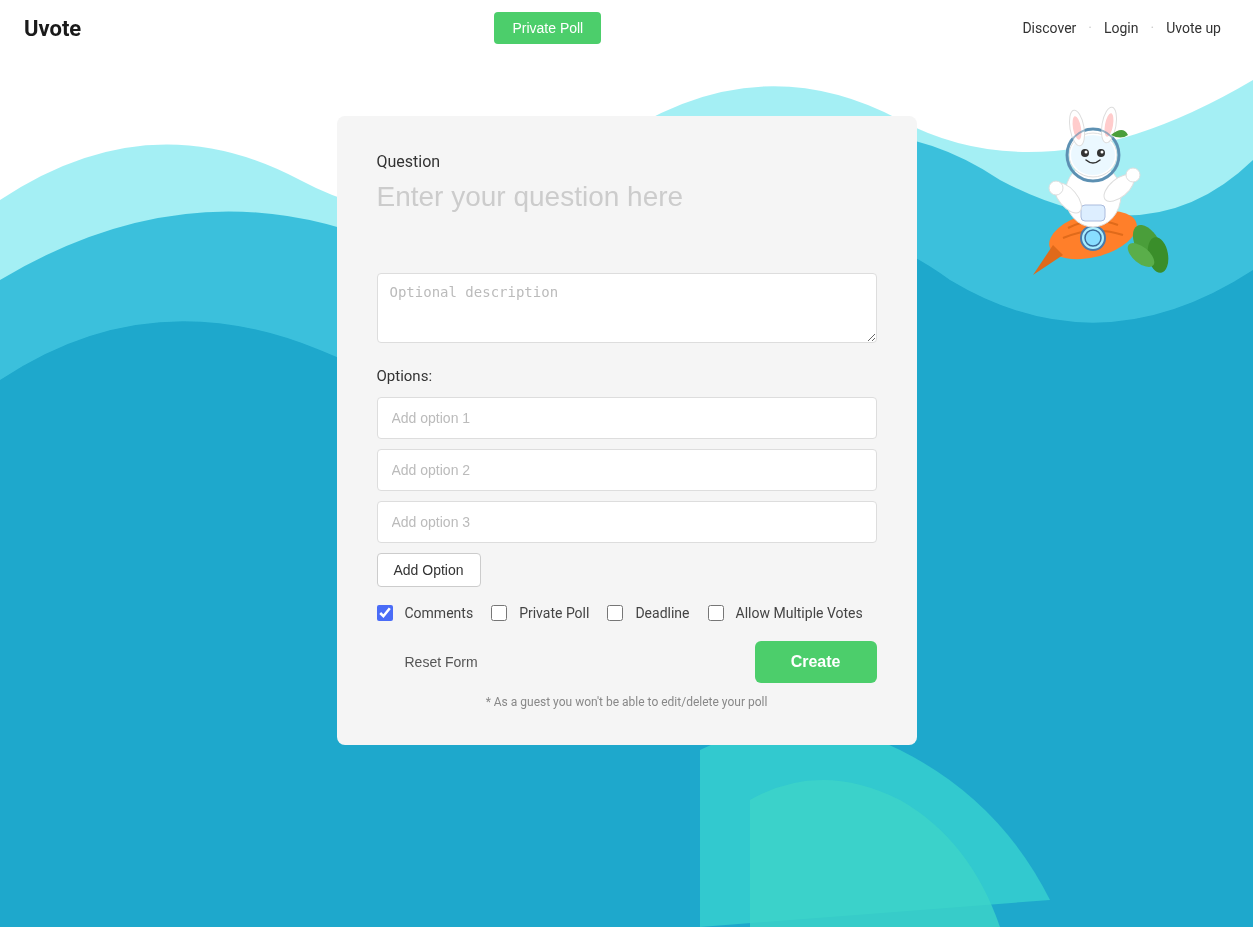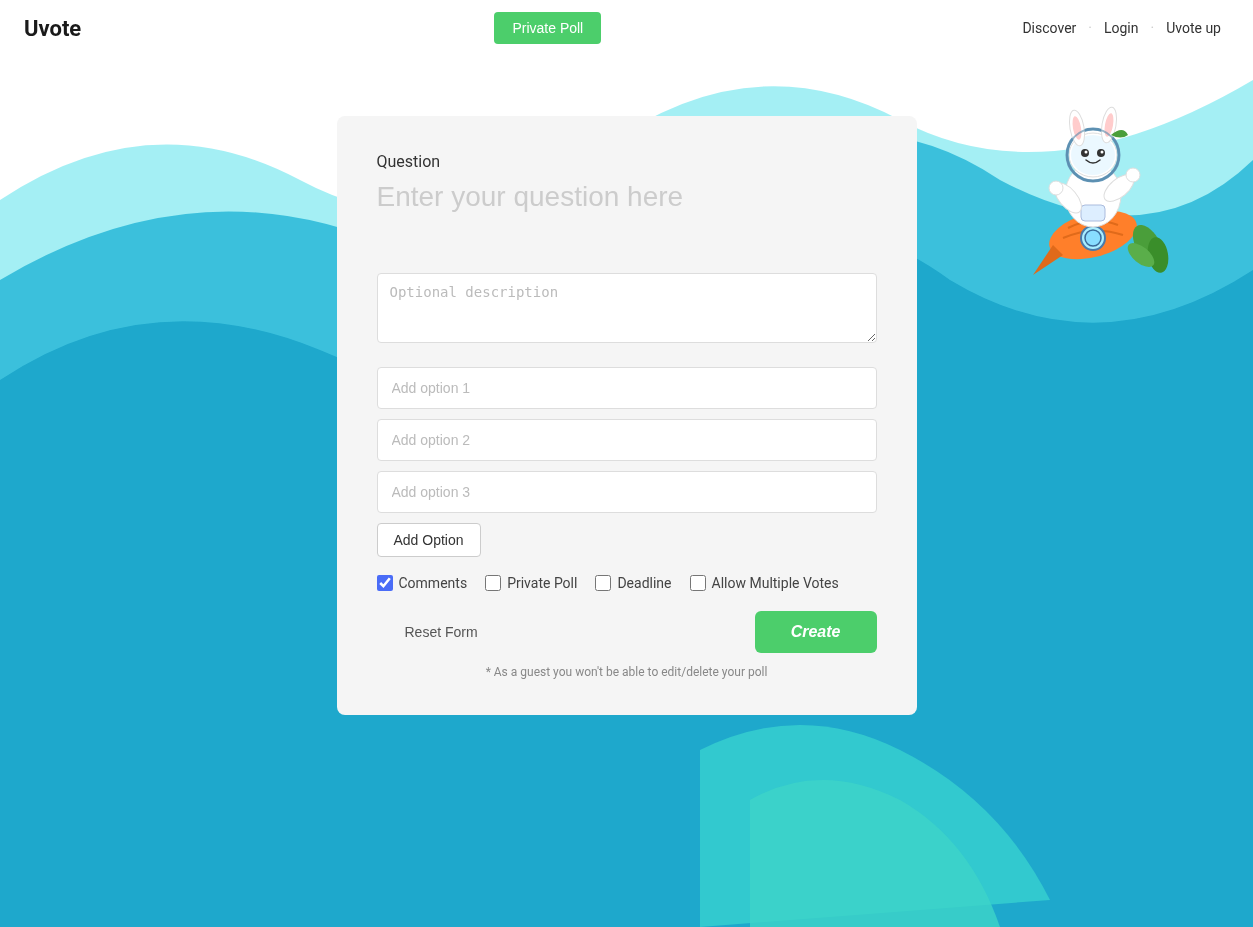--- a/index.html
+++ b/index.html
@@ -159,21 +159,21 @@
       display: flex;
       align-items: center;
       gap: 18px;
       margin-bottom: 20px;
       flex-wrap: wrap;
     }
 
     .checkbox-item {
       display: flex;
       align-items: center;
-      gap: 6px;
+      gap: 12px;
       font-size: 14px;
       color: #444;
       cursor: pointer;
     }
 
     .checkbox-item input[type="checkbox"] {
       width: 16px;
       height: 16px;
       cursor: pointer;
       accent-color: #4a6cf7;
@@ -198,21 +198,20 @@
 
     .create-btn {
       background: #4cce6b;
       color: white;
       border: none;
       border-radius: 6px;
       padding: 12px 36px;
       font-size: 16px;
       font-weight: 600;
       cursor: pointer;
-      font-style: italic;
     }
 
     .guest-note {
       font-size: 12px;
       color: #888;
       text-align: center;
     }
 
     
     .mascot {
@@ -316,20 +315,21 @@
 
 <div class="page-content">
 
   <div class="form-card">
     <div class="form-section-label">Question</div>
     
     <input class="question-input" type="text" placeholder="Enter your question here" style="">
 
     <textarea class="description-textarea" placeholder="Optional description" style=""></textarea>
 
+    <div class="options-label">Options:</div>
 
     <input class="option-input" type="text" placeholder="Add option 1" style="">
     <input class="option-input" type="text" placeholder="Add option 2" style="">
     <input class="option-input" type="text" placeholder="Add option 3" style="">
 
     <button class="add-option-btn">Add Option</button>
 
     <div class="checkboxes-row">
       <label class="checkbox-item">
         <input type="checkbox" checked="" style="">

